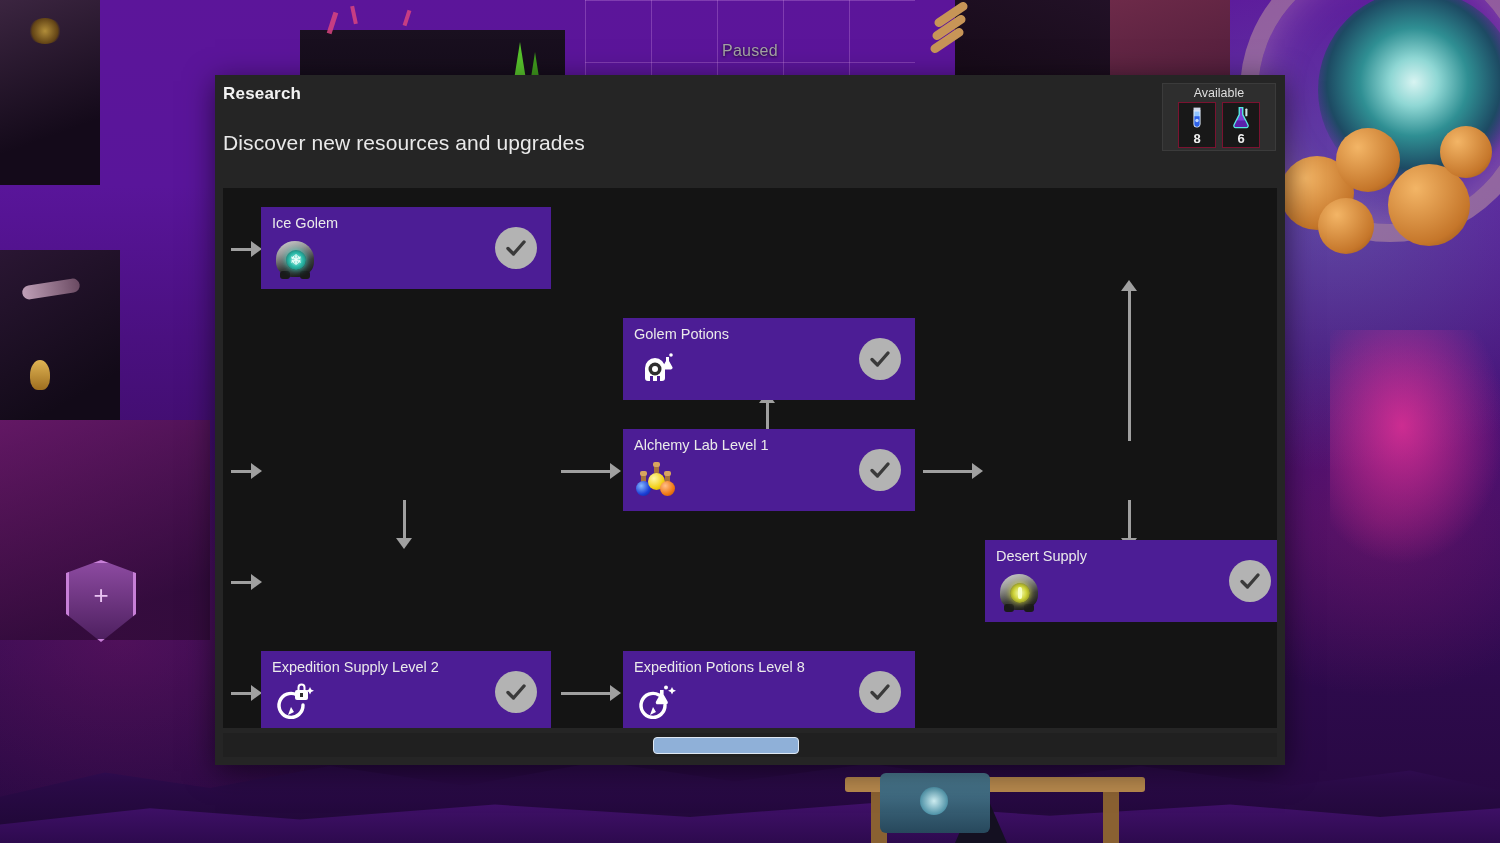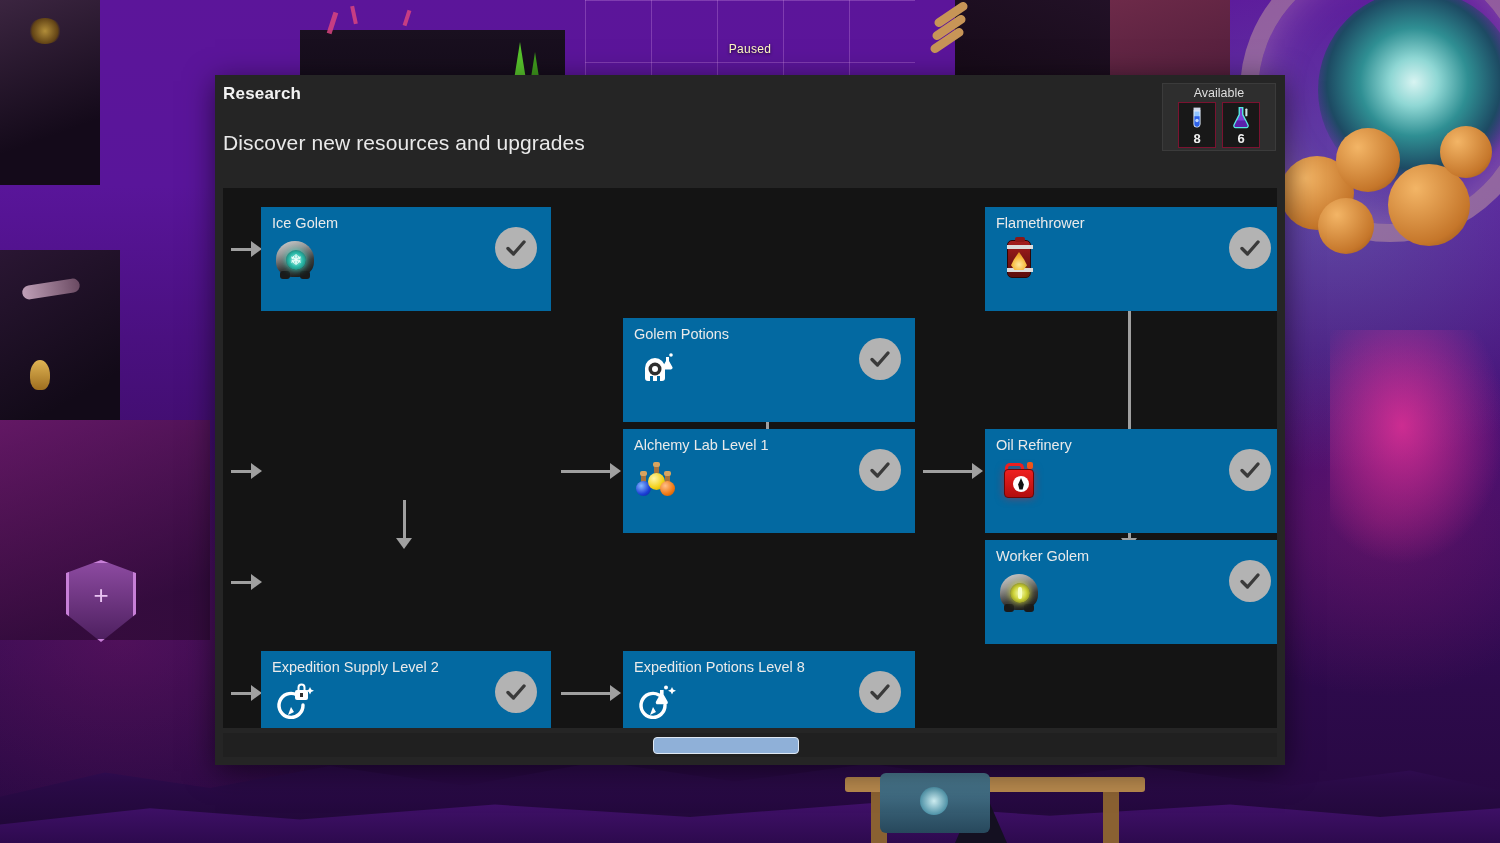--- a/index.html
+++ b/index.html
@@ -104,21 +104,21 @@
   .bg-shield {
     position:absolute; left:66px; top:560px; width:70px; height:82px;
     background:linear-gradient(180deg,#8c4aa0,#4e2060);
     clip-path: polygon(50% 0%, 100% 16%, 100% 66%, 50% 100%, 0% 66%, 0% 16%);
     border:3px solid #c87fd8;
   }
   .bg-shield::after { content:'+'; position:absolute; left:0; right:0; top:17px; text-align:center;
     font-size:26px; color:#e9c4f2; font-family:"Liberation Sans", sans-serif; }
   .paused-label {
     position:absolute; left:0; right:0; top:42px; text-align:center;
-    color:#fef9c3; font-size:12px; letter-spacing:.3px;
+    color:#a3a3a3; font-size:16px; letter-spacing:.3px;
     text-shadow:0 1px 3px rgba(0,0,0,.75);
   }
 
   
   .window {
     position:absolute; left:215px; top:75px; width:1070px; height:690px;
     background:#252525; box-shadow:0 6px 28px rgba(0,0,0,.55);
   }
   .titlebar { position:relative; height:40px; }
   .win-title {
@@ -149,21 +149,21 @@
   .res-count { font-size:13px; color:#f0f0f0; font-weight:bold; line-height:12px; }
 
   
   .tree-wrap {
     position:absolute; left:8px; top:113px; width:1054px; height:540px;
     background:#141414; overflow:hidden;
   }
   .tree { position:absolute; inset:0; }
 
   .card {
-    position:absolute; background:#0369a1; height:104px;
+    position:absolute; background:#4c1d95; height:82px;
   }
   .card .card-title {
     position:absolute; left:11px; top:8px; font-size:14.5px; color:#eaeaea; white-space:nowrap;
   }
   .card .card-icon {
     position:absolute; left:12px; top:30px; width:44px; height:44px;
   }
   .card .check {
     position:absolute; right:14px; top:20px; width:42px; height:42px; border-radius:50%;
     background:#b3b3b3; display:flex; align-items:center; justify-content:center;
@@ -412,38 +412,20 @@
               </div>
           </div>
         </div>
         <div class="check">
           <svg viewBox="0 0 24 24">
               <path d="M4 12.5 L9.5 18 L20 6" fill="none" stroke="#3a3a3a" stroke-width="3.4" stroke-linecap="round" stroke-linejoin="round"></path>
             </svg>
         </div>
       </div>
 
-      <div class="card" style="left:762px; top:19px; width:310px;">
-        <div class="card-title">Flamethrower</div>
-        <div class="card-icon">
-          <div class="ico">
-            <div class="canister">
-                <div class="band t"></div>
-                <div class="band b"></div>
-                <div class="cap"></div>
-              </div>
-            <div class="flame"></div>
-          </div>
-        </div>
-        <div class="check" style="right:24px;">
-          <svg viewBox="0 0 24 24">
-              <path d="M4 12.5 L9.5 18 L20 6" fill="none" stroke="#3a3a3a" stroke-width="3.4" stroke-linecap="round" stroke-linejoin="round"></path>
-            </svg>
-        </div>
-      </div>
 
       <div class="card" style="left:400px; top:130px; width:292px;">
         <div class="card-title">Golem Potions</div>
         <div class="card-icon">
           <div class="ico">
             <svg class="glyph" viewBox="0 0 44 44">
               <path d="M10 20 a10 10 0 0 1 20 0 v10 a3 3 0 0 1 -3 3 h-2 v-5 h-3 v5 h-4 v-5 h-3 v5 h-2 a3 3 0 0 1 -3 -3 z" fill="#ffffff"></path>
               <circle cx="20" cy="21" r="6.5" fill="#2e2e2e"></circle>
               <circle cx="20" cy="21" r="3" fill="#ffffff"></circle>
               <path d="M31 9 h3 v4 l3.4 6 a1.6 1.6 0 0 1 -1.4 2.4 h-7 a1.6 1.6 0 0 1 -1.4 -2.4 L31 13 z" fill="#ffffff"></path>
@@ -474,41 +456,24 @@
               <i class="p-orange"></i>
           </div>
         </div>
         <div class="check">
           <svg viewBox="0 0 24 24">
               <path d="M4 12.5 L9.5 18 L20 6" fill="none" stroke="#3a3a3a" stroke-width="3.4" stroke-linecap="round" stroke-linejoin="round"></path>
             </svg>
         </div>
       </div>
 
-      <div class="card" style="left:762px; top:241px; width:310px;">
-        <div class="card-title">Oil Refinery</div>
-        <div class="card-icon">
-          <div class="ico">
-            <div class="jerry-handle"></div>
-            <div class="jerry-spout"></div>
-            <div class="jerry"></div>
-            <div class="drop-circle"></div>
-            <div class="drop"></div>
-          </div>
-        </div>
-        <div class="check" style="right:24px;">
-          <svg viewBox="0 0 24 24">
-              <path d="M4 12.5 L9.5 18 L20 6" fill="none" stroke="#3a3a3a" stroke-width="3.4" stroke-linecap="round" stroke-linejoin="round"></path>
-            </svg>
-        </div>
-      </div>
 
 
       <div class="card" style="left:762px; top:352px; width:310px;">
-        <div class="card-title">Worker Golem</div>
+        <div class="card-title">Desert Supply</div>
         <div class="card-icon">
           <div class="ico">
             <div class="golem-body"></div>
             <div class="golem-leg l"></div>
               <div class="golem-leg r"></div>
             <div class="golem-core desert">
                 <div class="bar"></div>
               </div>
           </div>
         </div>

